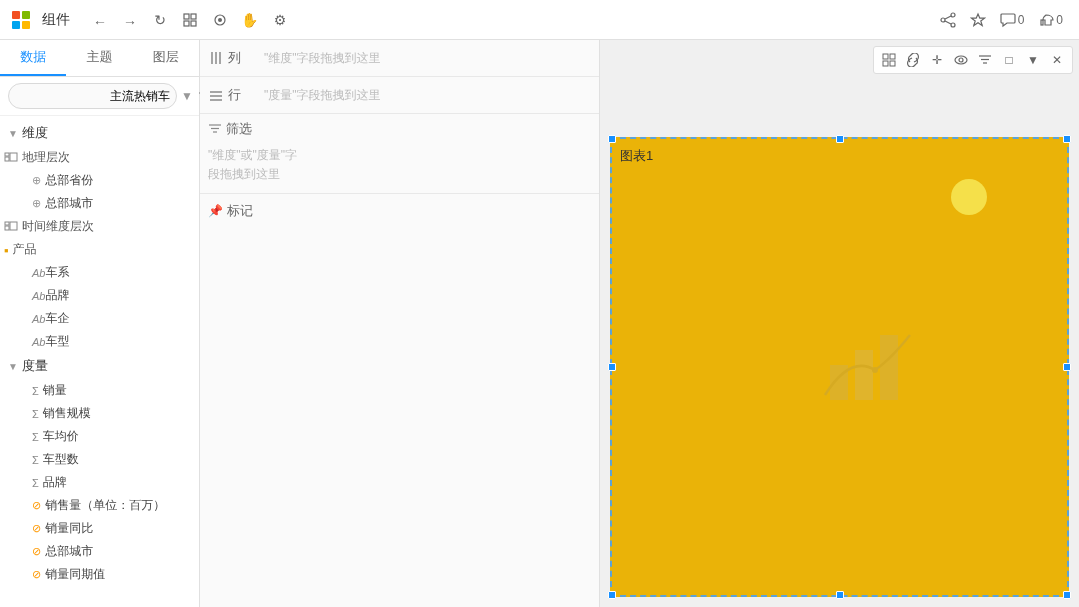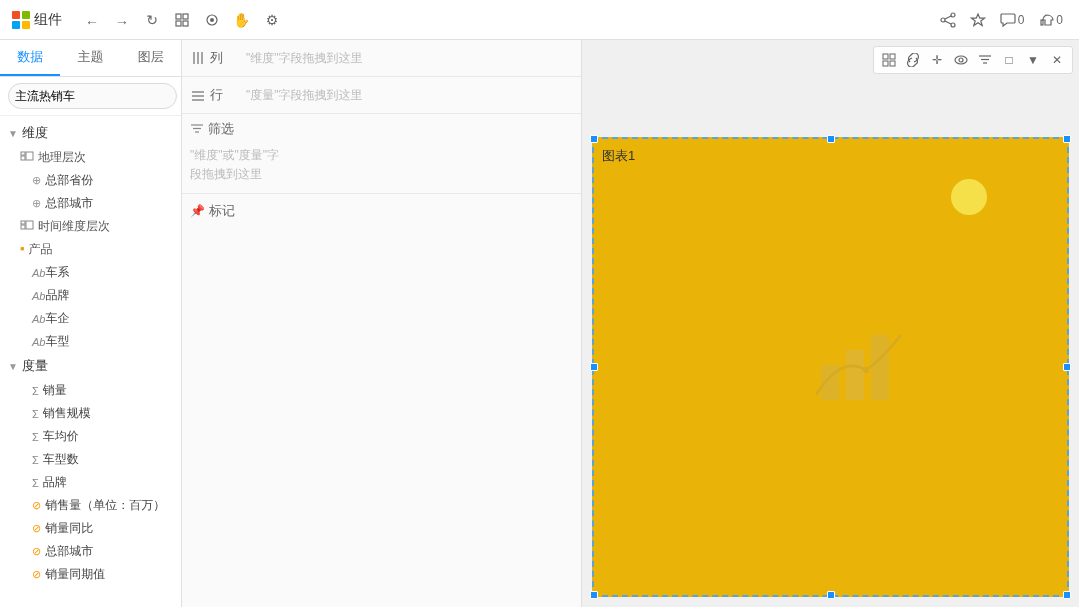--- a/index.html
+++ b/index.html
@@ -12,21 +12,21 @@
       border-bottom: 1px solid #e0e0e0;
       display: flex;
       align-items: center;
       padding: 0 12px;
       gap: 8px;
       flex-shrink: 0;
     }
     .toolbar-logo {
       display: flex;
       align-items: center;
-      gap: 4px;
+      gap: 12px;
       margin-right: 8px;
     }
     .logo-grid {
       display: grid;
       grid-template-columns: 8px 8px;
       grid-template-rows: 8px 8px;
       gap: 2px;
     }
     .logo-cell { border-radius: 1px; }
     .toolbar-title { font-size: 14px; color: #333; font-weight: 500; }
@@ -56,21 +56,21 @@
 
     
     .main-content {
       display: flex;
       flex: 1;
       overflow: hidden;
     }
 
     
     .left-sidebar {
-      width: 182px;
+      width: 200px;
       background: #fff;
       border-right: 1px solid #e0e0e0;
       display: flex;
       flex-direction: column;
       flex-shrink: 0;
     }
 
     
     .sidebar-tabs {
       display: flex;
@@ -102,20 +102,21 @@
     }
     .sidebar-search-input {
       flex: 1;
       height: 26px;
       border: 1px solid #d9d9d9;
       border-radius: 13px;
       padding: 10px 6px;
       font-size: 12px;
       outline: none;
       background: #fafafa;
+      text-align: right;
     }
     .sidebar-search-btn {
       width: 24px; height: 24px;
       display: flex; align-items: center; justify-content: center;
       cursor: pointer; color: #999; font-size: 12px;
       border: none; background: transparent;
     }
     .filter-btn {
       width: 24px; height: 24px;
       display: flex; align-items: center; justify-content: center;
@@ -142,22 +143,22 @@
       font-size: 13px;
       color: #333;
       font-weight: 500;
     }
     .sidebar-section-header .chevron {
       margin-right: 4px;
       font-size: 10px;
       color: #999;
     }
     .sidebar-group-header {
-      display: flex; align-items: flex-start;
-      padding: 3px 8px 3px 20px;
+      display: flex; align-items: flex-end;
+      padding: 3px 8px 3px 4px;
       cursor: pointer;
       font-size: 12px;
       color: #555;
     }
     .sidebar-group-icon {
       margin-right: 4px;
       font-size: 11px;
       color: #888;
     }
     .sidebar-item {

